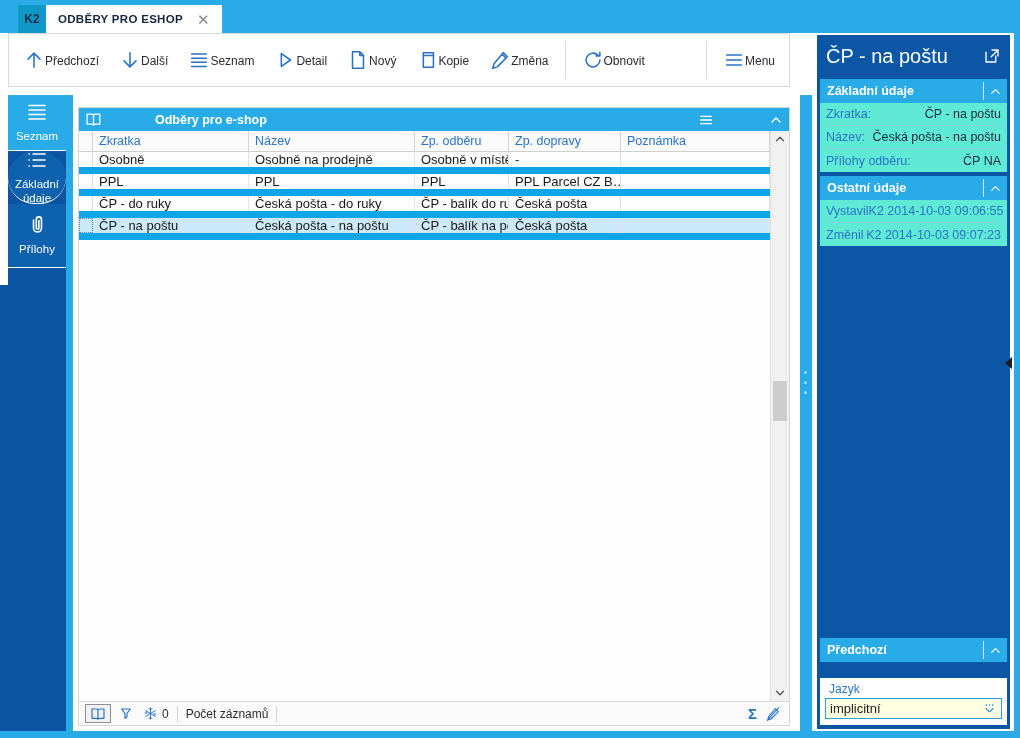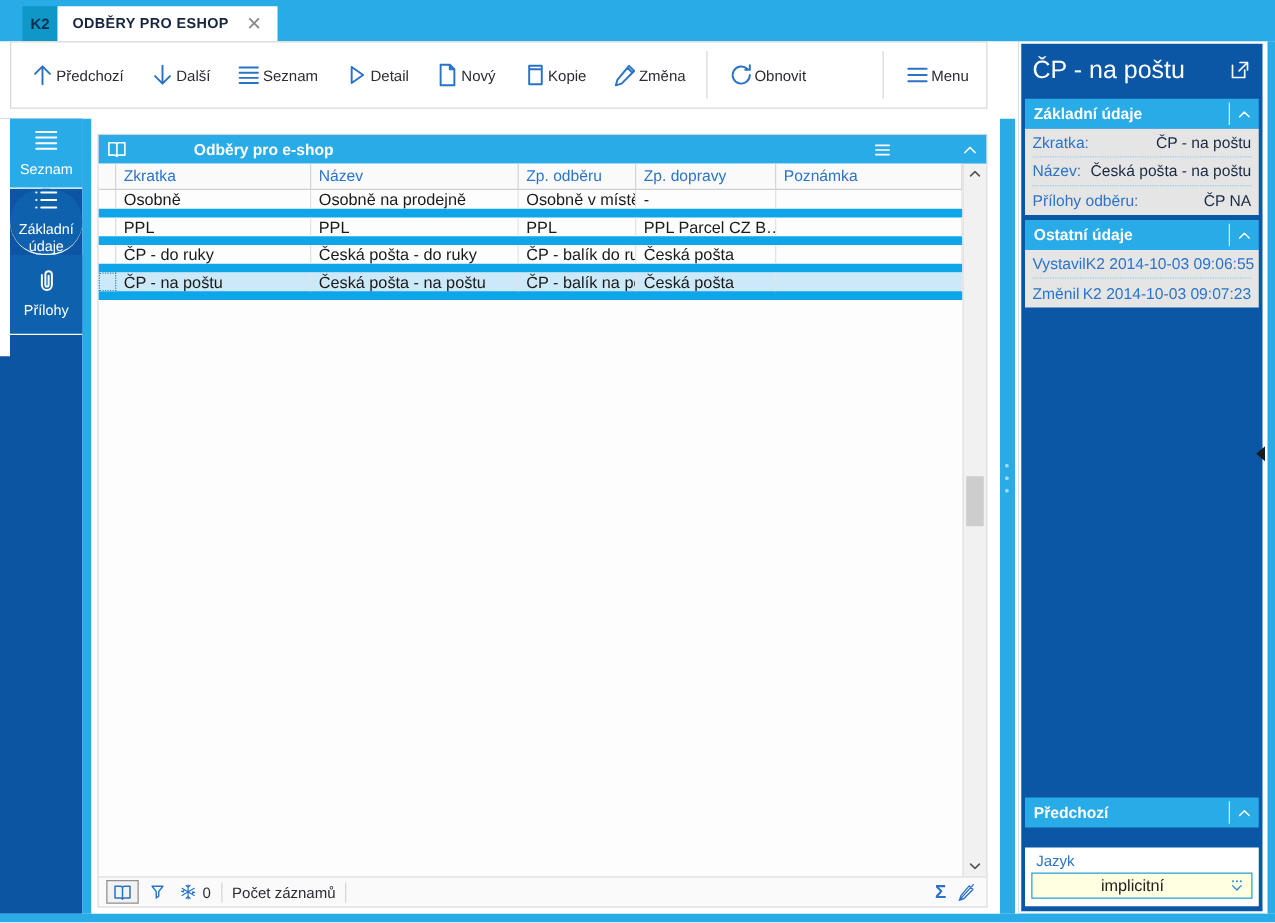--- a/index.html
+++ b/index.html
@@ -68,31 +68,31 @@
   
   .rpanel{position:absolute;left:815px;top:33px;width:197px;height:698px;background:#0b57a6;
           border:2px solid #ffffff;display:flex;flex-direction:column;padding:0 1px;}
   .rhead{height:42px;display:flex;align-items:center;padding:0 8px;color:#fff;}
   .rhead .rtitle{font-size:20px;flex:1;white-space:nowrap;}
   .rsec{margin:2px 2px 4px;}
   .rsec-h{height:24px;background:#29abe8;color:#fff;display:flex;align-items:center;padding:0 0 0 7px;}
   .rsec-h .sh{font-size:12.5px;font-weight:bold;flex:1;}
   .rsec-h .chev{width:24px;height:18px;display:flex;align-items:center;justify-content:center;
                 border-left:1px solid #cfeafb;color:#fff;}
-  .rsec-b{background:#e5e5e5;padding:0 6px;}
+  .rsec-b{background:#5eead4;padding:0 6px;}
   .frow{height:23px;display:flex;align-items:center;font-size:12.5px;
         border-bottom:1px dotted #9ec9e8;}
   .frow:last-child{border-bottom:none;}
   .frow .fl{color:#2b74c9;flex:1;white-space:nowrap;}
   .frow .fv{color:#1b2a44;white-space:nowrap;}
   .frow .fv.blue{color:#2b74c9;}
   .rspacer{flex:1;}
   .nast-b{background:#fff;padding:3px 5px 6px;margin-top:16px;}
   .jlabel{font-size:12px;color:#2b74c9;margin:1px 0 2px 4px;}
-  .combo{height:21px;background:#ffffe1;border:1px solid #2aa0d8;display:flex;align-items:center;padding:0 4px;text-align:center;}
+  .combo{height:21px;background:#ffffe1;border:1px solid #2aa0d8;display:flex;align-items:center;padding:0 4px;}
   .combo .cval{font-size:13px;color:#222;flex:1;}
   
   .bottomstrip{position:absolute;left:0;top:731px;width:1020px;height:7px;background:#29abe8;}
   .rightstrip{position:absolute;left:1014px;top:33px;width:6px;height:698px;background:#29abe8;}
   .collapse-tri{position:absolute;left:1005px;top:357px;width:0;height:0;
                 border-top:6px solid transparent;border-bottom:6px solid transparent;
                 border-right:7px solid #1c1c1c;}
 </style>
 </head>
 <body>

